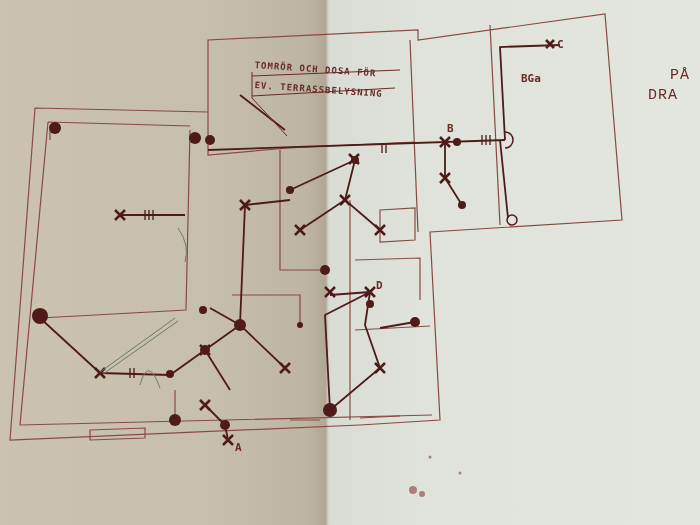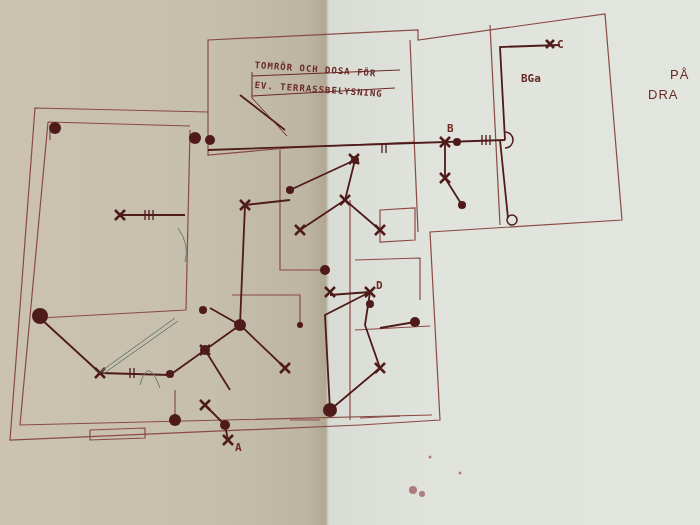--- a/index.html
+++ b/index.html
@@ -2,21 +2,21 @@
 <html><head>
 <meta charset="utf-8">
 <style>
   html, body { margin:0; padding:0; }
   body { width:700px; height:525px; overflow:hidden; position:relative; font-family:"DejaVu Sans", sans-serif; }
   .paper { position:absolute; inset:0; background:linear-gradient(90deg,#cbc3b0 0%,#c6bfac 30%,#bdb5a1 44%,#b0a893 46.5%,#d9dcd4 47%,#dfe3dc 60%,#e2e6df 100%); }
   svg.plan { position:absolute; left:0; top:0; }
   .lbl { position:absolute; color:#6a2a26; font-family:"DejaVu Sans Mono", monospace; font-weight:bold; white-space:nowrap; }
   .note { font-size:9px; letter-spacing:1px; transform:rotate(4deg); transform-origin:left top; }
   .tag { font-size:11px; }
-  .side { font-size:13px; letter-spacing:1px; font-family:Liberation Sans, sans-serif; font-weight:normal; }
+  .side { font-size:15px; letter-spacing:1px; font-family:Liberation Mono, monospace; font-weight:normal; }
 </style>
 </head>
 <body>
 
 <div class="paper"></div>
 
 <svg class="plan" width="700" height="525" viewBox="0 0 700 525">
 
   <g fill="none" stroke="#8a4a44" stroke-width="1.2">
     <path d="M35 108 L208 112 L208 40 L418 30 L418 40 L605 14 L622 220 L430 232 L440 420 L360 425 L10 440 Z"></path>

